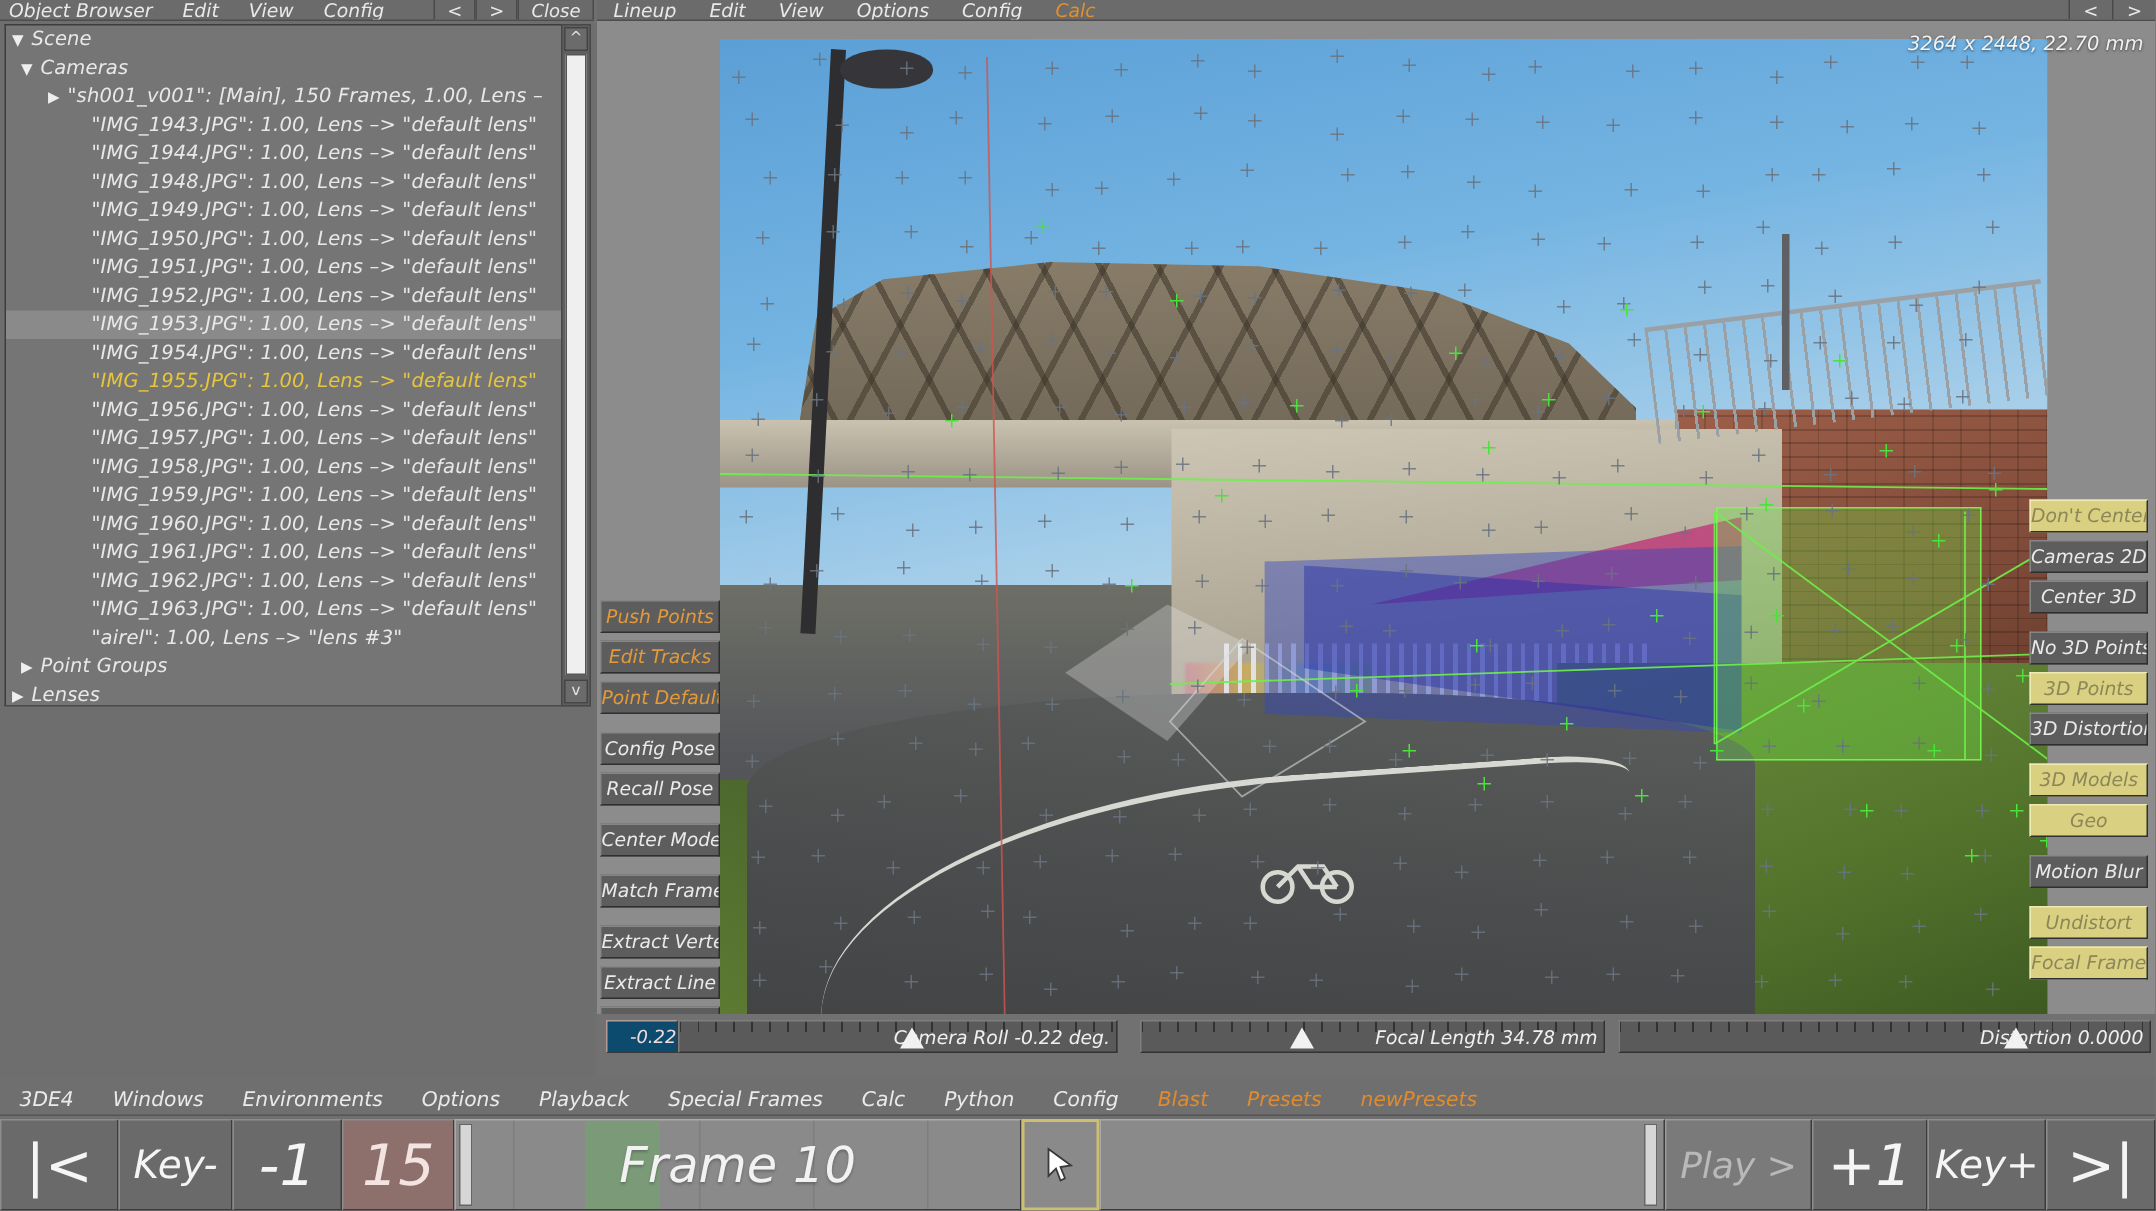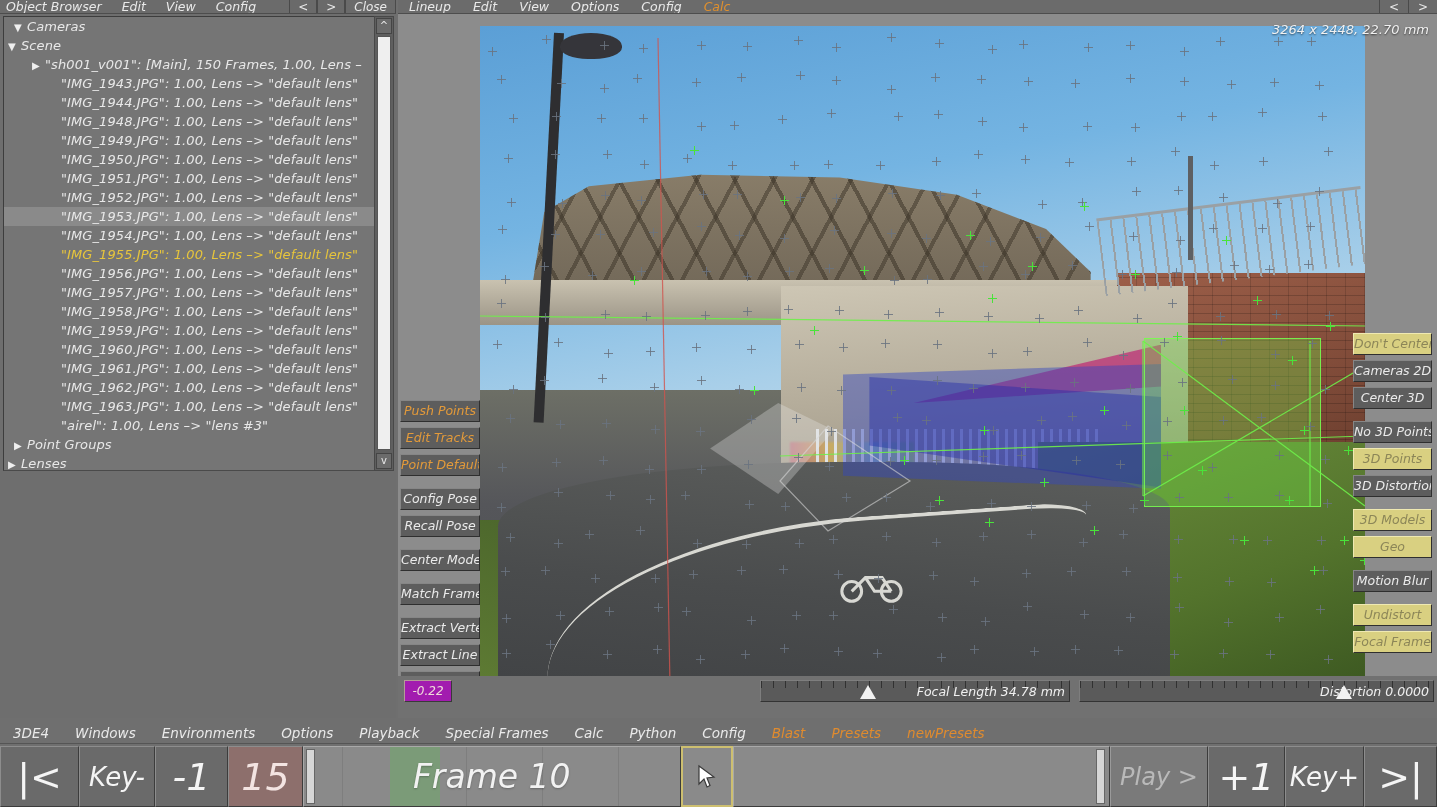--- a/index.html
+++ b/index.html
@@ -252,22 +252,22 @@
   #left-tools{ left:2px; top:386px; }
   #right-tools{ right:2px; top:319px; width:82px; }
   #right-tools .lbtn{ width:79px; }
 
   
   #sliderbar{
     position:absolute; left:0; top:678px; width:1039px; height:26px;
   }
   .sl-group{ position:absolute; top:2px; height:22px; display:flex; }
   .sl-val{
-    width:48px; height:22px; line-height:20px; text-align:center;
-    background:#a21caf; border:1px solid #3a3a3a;
+    width:48px; height:22px; line-height:20px; text-align:right;
+    background:#0c4a6e; border:1px solid #3a3a3a;
     border-top-color:#b59b98; border-left-color:#b59b98;
     color:#f0dcda; font-size:12px; font-style:italic;
   }
   .sl-track{
     height:22px; background:#5a5a5a; border:1px solid #333;
     border-top-color:#7e7e7e; border-left-color:#7e7e7e;
     position:relative; overflow:hidden;
     background-image:repeating-linear-gradient(90deg,rgba(0,0,0,.45) 0 1px,rgba(0,0,0,0) 1px 12px);
     background-size:100% 7px; background-repeat:repeat-x; background-position:0 0;
   }
@@ -362,22 +362,22 @@
     <span class="mi">View</span>
     <span class="mi">Config</span>
     <span id="ob-win-btns">
       <span class="wb">&lt;</span>
       <span class="wb">&gt;</span>
       <span class="wb">Close</span>
     </span>
   </div>
 
   <div id="ob-tree">
+      <div class="trow ind0"><span class="tri">▼</span><span>Scene</span></div>
       <div class="trow ind1"><span class="tri">▼</span><span>Cameras</span></div>
-      <div class="trow ind0"><span class="tri">▼</span><span>Scene</span></div>
       <div class="trow ind2"><span class="tri">▶</span><span>"sh001_v001":  [Main], 150 Frames, 1.00, Lens –</span></div>
       <div class="trow ind3"><span class="tri"></span><span>"IMG_1943.JPG":  1.00, Lens –&gt; "default lens"</span></div>
       <div class="trow ind3"><span class="tri"></span><span>"IMG_1944.JPG":  1.00, Lens –&gt; "default lens"</span></div>
       <div class="trow ind3"><span class="tri"></span><span>"IMG_1948.JPG":  1.00, Lens –&gt; "default lens"</span></div>
       <div class="trow ind3"><span class="tri"></span><span>"IMG_1949.JPG":  1.00, Lens –&gt; "default lens"</span></div>
       <div class="trow ind3"><span class="tri"></span><span>"IMG_1950.JPG":  1.00, Lens –&gt; "default lens"</span></div>
       <div class="trow ind3"><span class="tri"></span><span>"IMG_1951.JPG":  1.00, Lens –&gt; "default lens"</span></div>
       <div class="trow ind3"><span class="tri"></span><span>"IMG_1952.JPG":  1.00, Lens –&gt; "default lens"</span></div>
       <div class="trow ind3 sel"><span class="tri"></span><span>"IMG_1953.JPG":  1.00, Lens –&gt; "default lens"</span></div>
       <div class="trow ind3"><span class="tri"></span><span>"IMG_1954.JPG":  1.00, Lens –&gt; "default lens"</span></div>
@@ -835,20 +835,24 @@
         <div class="lbtn active">Geo</div>
         <div class="lbtn gap">Motion Blur</div>
         <div class="lbtn active gap">Undistort</div>
         <div class="lbtn active">Focal Frame</div>
       </div>
   </div>
 
   <div id="sliderbar">
       <div class="sl-group" style="left: 6px;">
         <div class="sl-val">-0.22</div>
+        <div class="sl-track" style="width: 293px;">
+          <div class="sl-marker" style="left: 146.5px;"></div>
+          <div class="sl-label">Camera Roll -0.22 deg.</div>
+        </div>
       </div>
       <div class="sl-group" style="left: 362px;">
         <div class="sl-track" style="width: 310px;">
           <div class="sl-marker" style="left: 99.2px;"></div>
           <div class="sl-label">Focal Length 34.78 mm</div>
         </div>
       </div>
       <div class="sl-group" style="left: 681px;">
         <div class="sl-track" style="width: 355px;">
           <div class="sl-marker" style="left: 255.6px;"></div>

